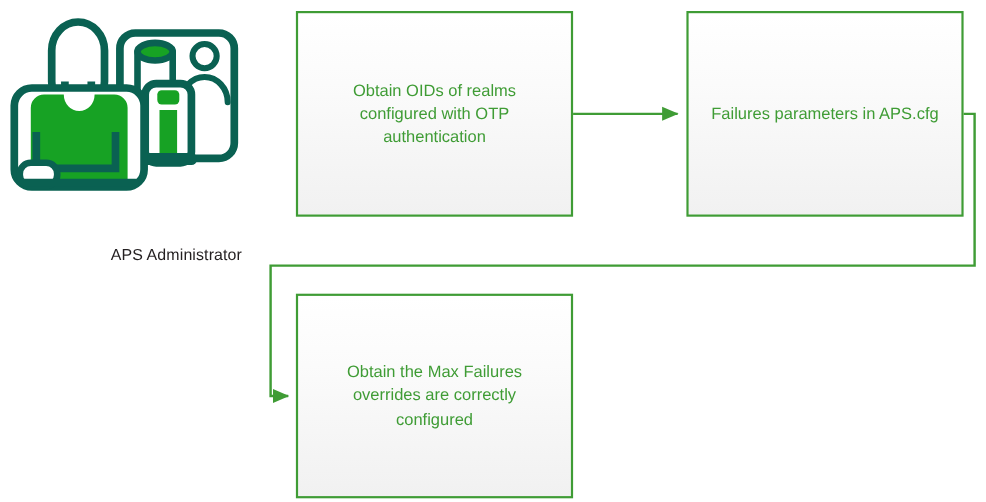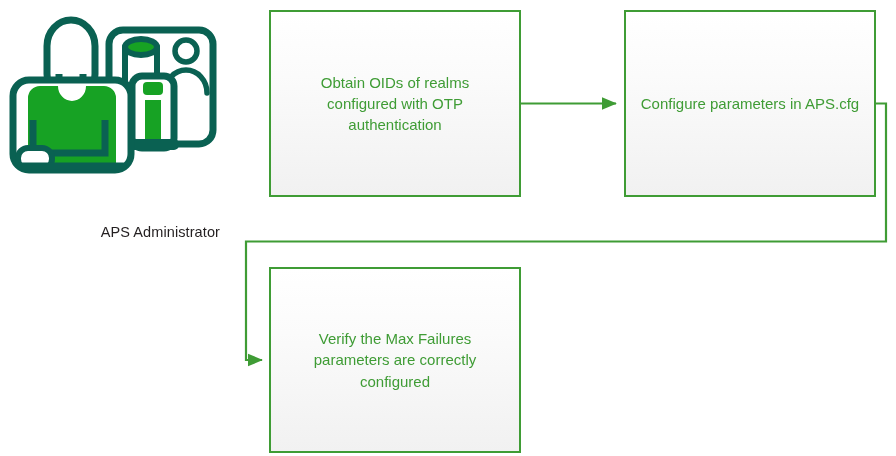--- a/index.html
+++ b/index.html
@@ -147,20 +147,20 @@
     <line x1="521" y1="103.5" x2="616" y2="103.5" stroke="#3f9c35" stroke-width="2.2" marker-end="url(#arrowhead)"></line>
 
     <path d="M876 103.5 L886 103.5 L886 241.5 L246 241.5 L246 360 L262 360" fill="none" stroke="#3f9c35" stroke-width="2.2" stroke-linejoin="miter" marker-end="url(#arrowhead)"></path>
   </svg>
 
   <div class="proc-box" id="box-obtain-oids">
     <div class="proc-text">Obtain OIDs of realms configured with OTP authentication</div>
   </div>
 
   <div class="proc-box" id="box-configure-params">
-    <div class="proc-text">Configure parameters in APS.cfg</div>
+    <div class="proc-text">Failures parameters in APS.cfg</div>
   </div>
 
   <div class="proc-box" id="box-verify-max-failures">
-    <div class="proc-text">Verify the Max Failures parameters are correctly configured</div>
+    <div class="proc-text">Obtain the Max Failures overrides are correctly configured</div>
   </div>
 
 </div>
 
 </body></html>

